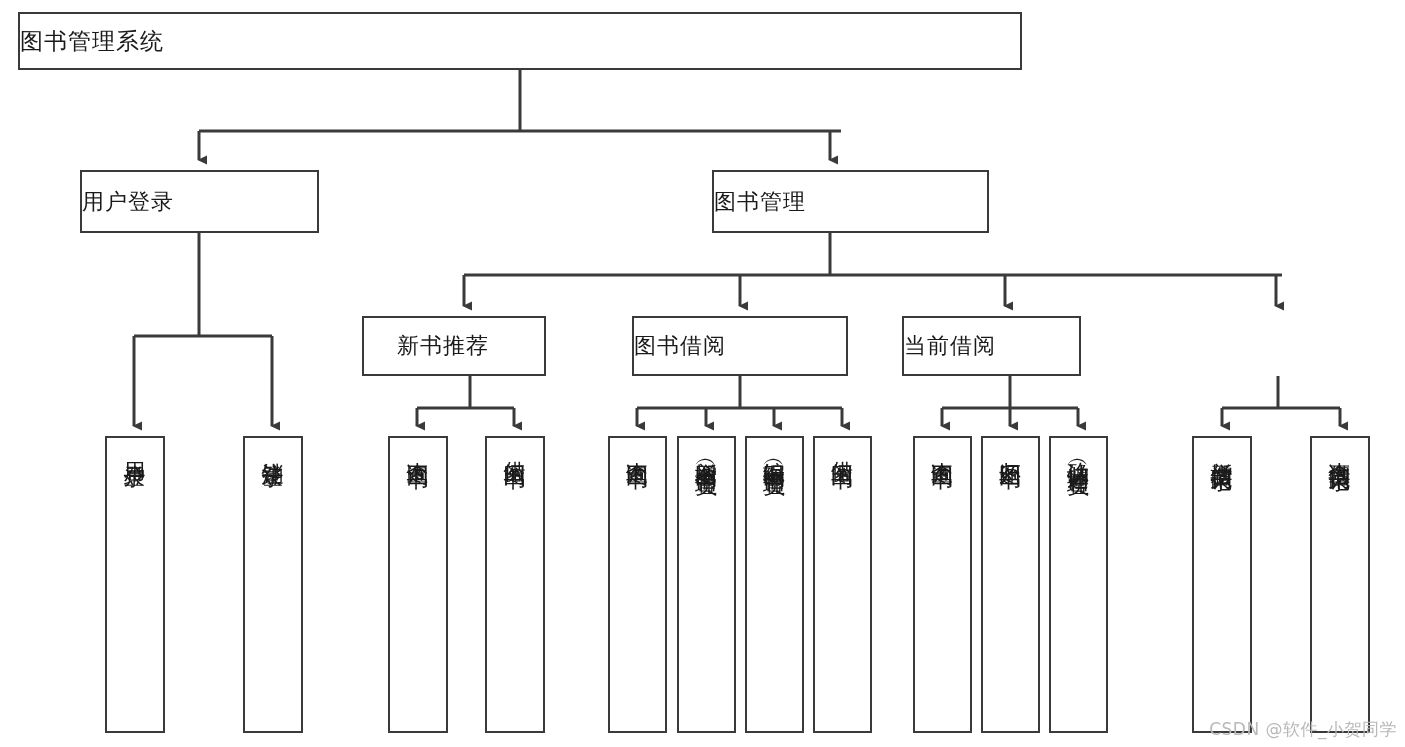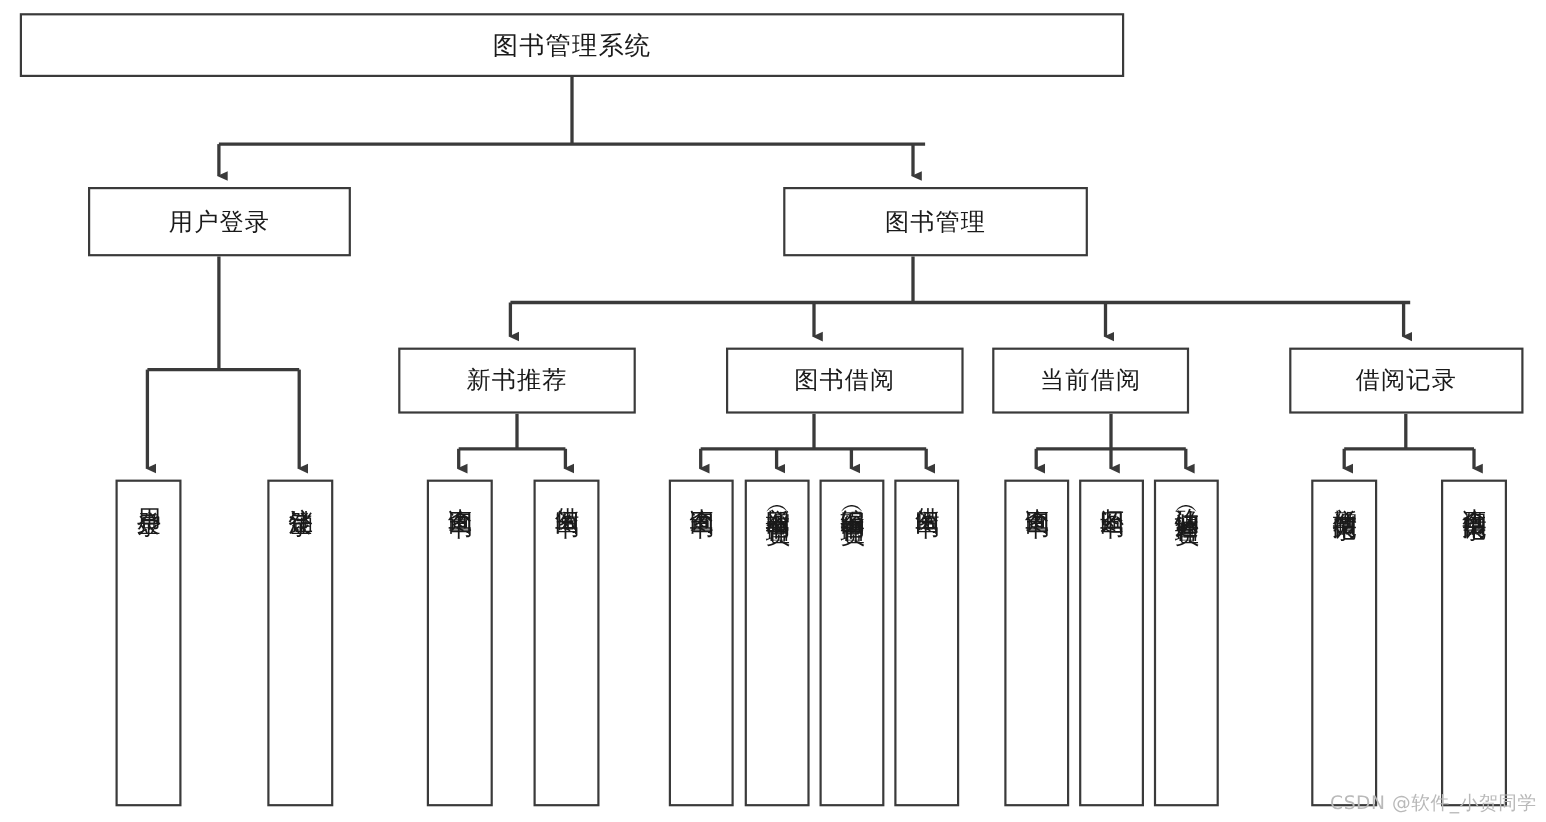--- a/index.html
+++ b/index.html
@@ -25,21 +25,20 @@
     width: 1405px;
     height: 747px;
   }
   .node {
     position: absolute;
     box-sizing: border-box;
     border: 2.5px solid #3a3a3a;
     background: #ffffff;
     display: flex;
     align-items: center;
-    justify-content: center;
     color: #1a1a1a;
     z-index: 5;
   }
   .node.horizontal {
     font-size: 22px;
     letter-spacing: 1px;
   }
   .node.root {
     font-size: 23px;
   }
@@ -131,31 +130,28 @@
     <span>图书管理系统</span>
   </div>
 
   <div class="node horizontal" style="left:80px; top:170px; width:239px; height:63px;">
     <span>用户登录</span>
   </div>
   <div class="node horizontal" style="left:712px; top:170px; width:277px; height:63px;">
     <span>图书管理</span>
   </div>
 
-  <div class="node horizontal" style="left:362px; top:316px; width:216px; height:60px;">
+  <div class="node horizontal" style="left:362px; top:316px; width:184px; height:60px;padding-left:33px;">
     <span>新书推荐</span>
   </div>
-  <div class="node horizontal" style="left:632px; top:316px; width:216px; height:60px;margin-left:28px;">
+  <div class="node horizontal" style="left:632px; top:316px; width:216px; height:60px;">
     <span>图书借阅</span>
   </div>
   <div class="node horizontal" style="left:902px; top:316px; width:179px; height:60px;">
     <span>当前借阅</span>
-  </div>
-  <div class="node horizontal" style="left:1172px; top:316px; width:213px; height:60px;">
-    <span>借阅记录</span>
   </div>
 
   <div class="node vertical" style="left:105px; top:436px; width:60px; height:297px;">
     <span class="vtext">用户登录</span>
   </div>
   <div class="node vertical" style="left:243px; top:436px; width:60px; height:297px;">
     <span class="vtext">注销登录</span>
   </div>
 
   <div class="node vertical" style="left:388px; top:436px; width:60px; height:297px;">

